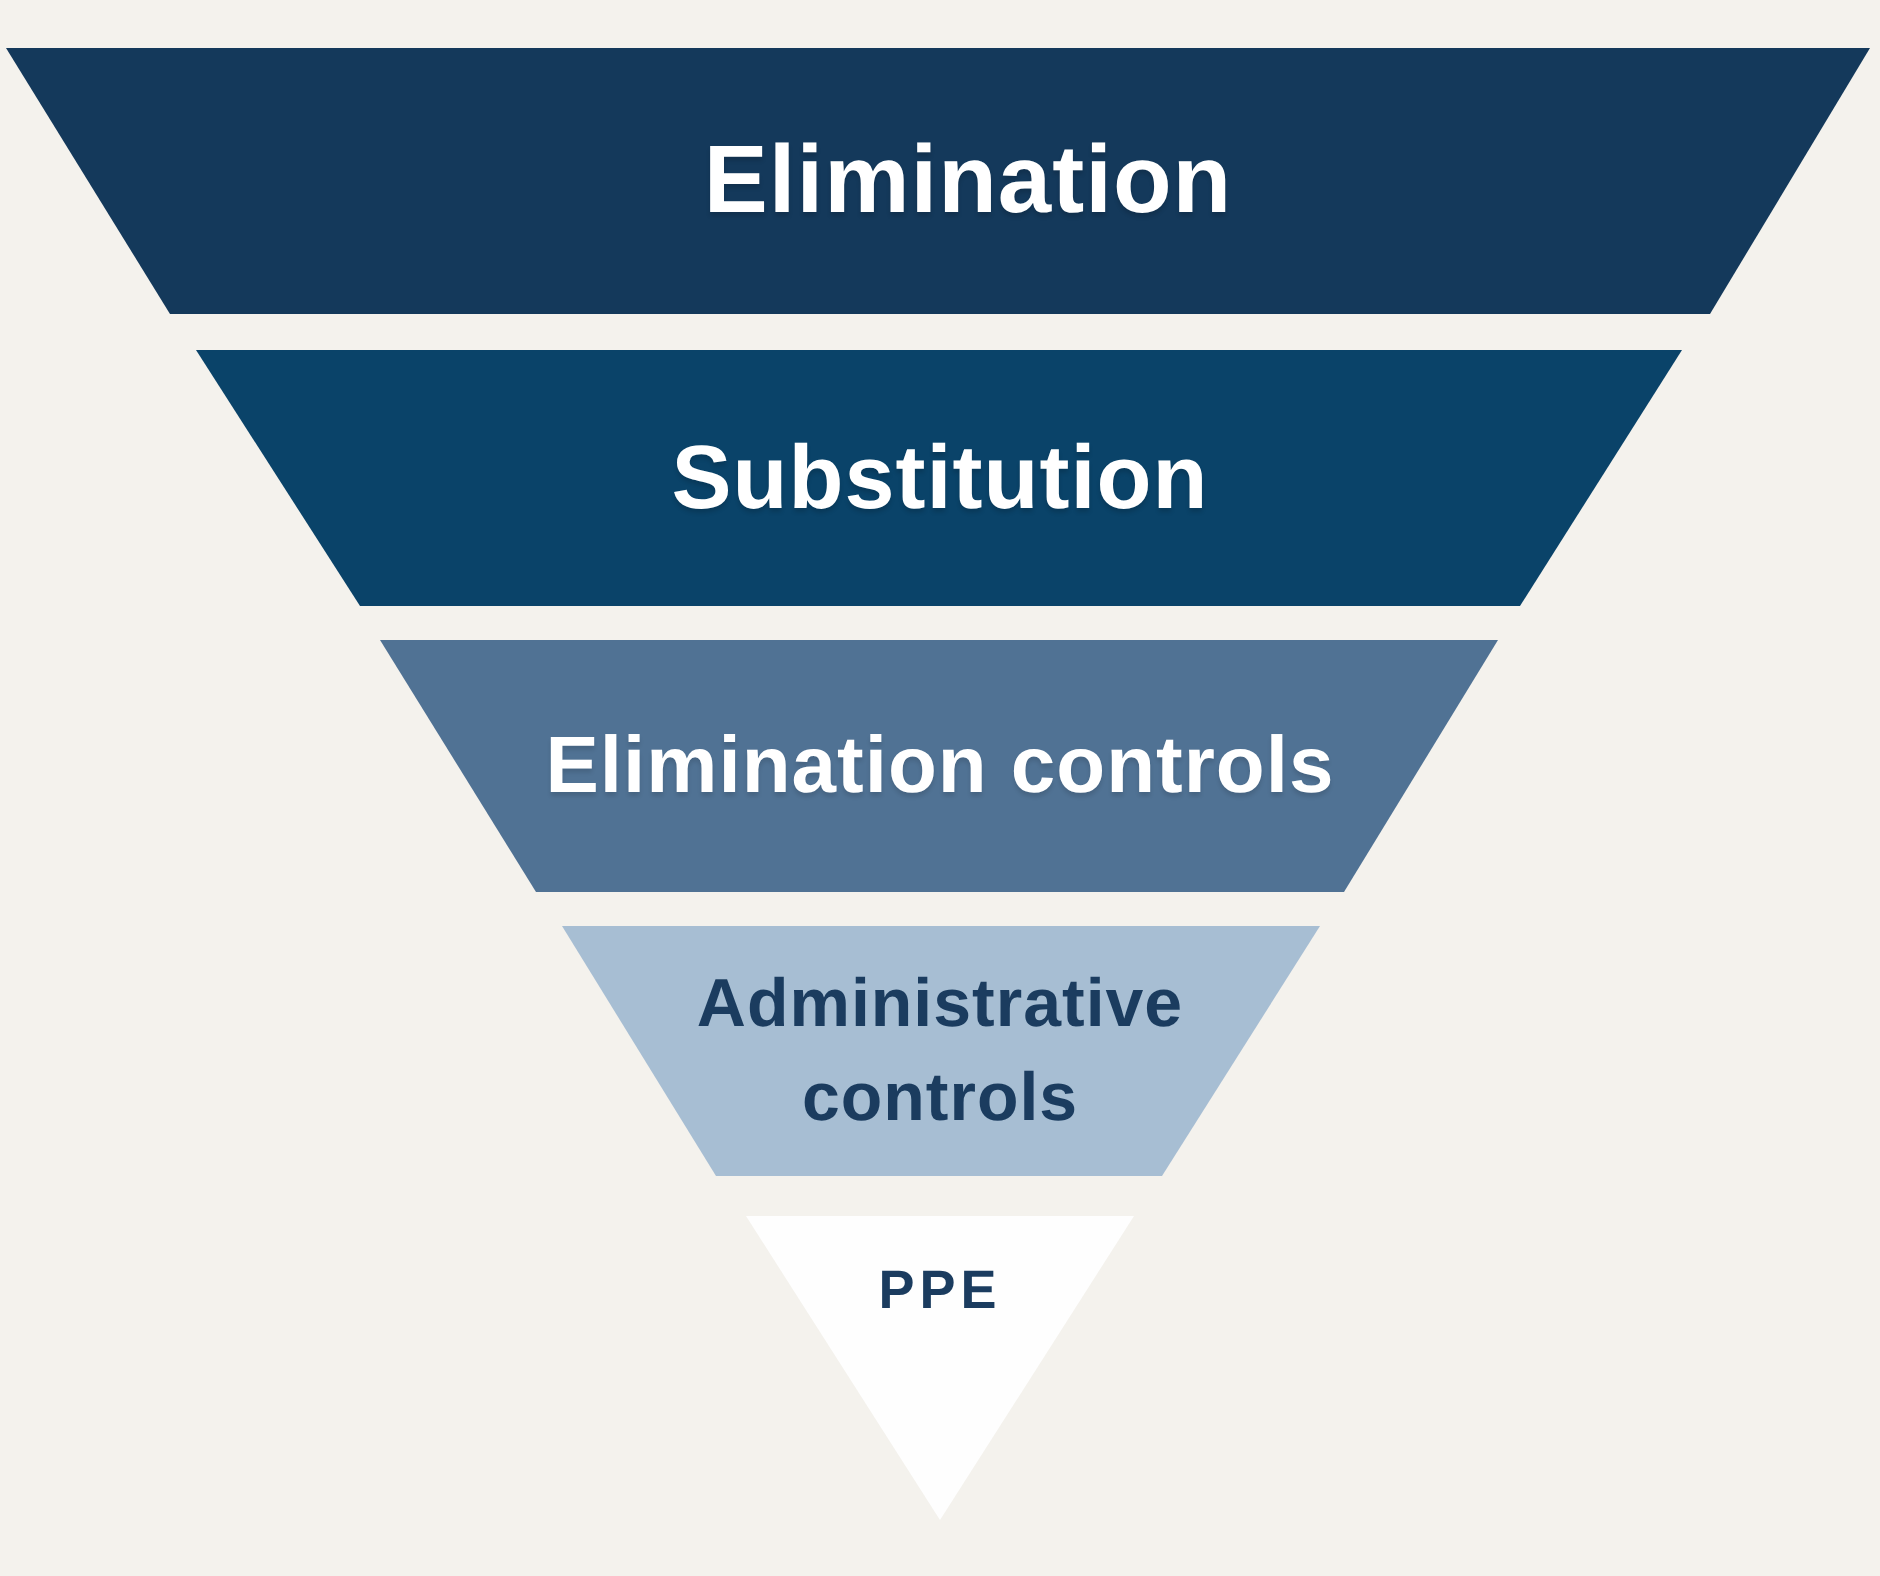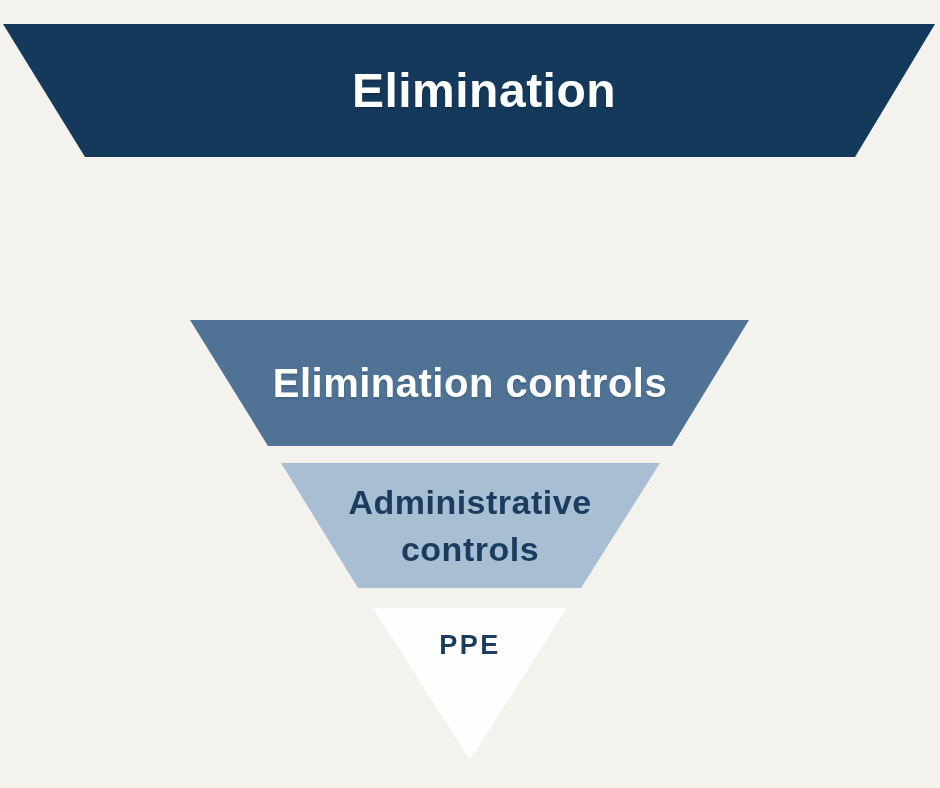--- a/index.html
+++ b/index.html
@@ -80,20 +80,23 @@
 </style>
 </head>
 <body>
 
 <div class="canvas" style="background: rgb(244, 242, 237);">
 
   <div class="band band1" style="background: rgb(20, 57, 91); color: rgb(255, 255, 255);">
     <span class="lbl">Elimination</span>
   </div>
 
+  <div class="band band2" style="background: rgb(10, 67, 105); color: rgb(255, 255, 255);">
+    <span class="lbl">Substitution</span>
+  </div>
 
   <div class="band band3" style="background: rgb(80, 114, 148); color: rgb(255, 255, 255);">
     <span class="lbl">Elimination controls</span>
   </div>
 
   <div class="band band4" style="background: rgb(167, 190, 211); color: rgb(27, 60, 95);">
     <span class="lbl">Administrative controls</span>
   </div>
 
   <div class="band band5" style="background: rgb(254, 254, 254); color: rgb(27, 60, 95);">

